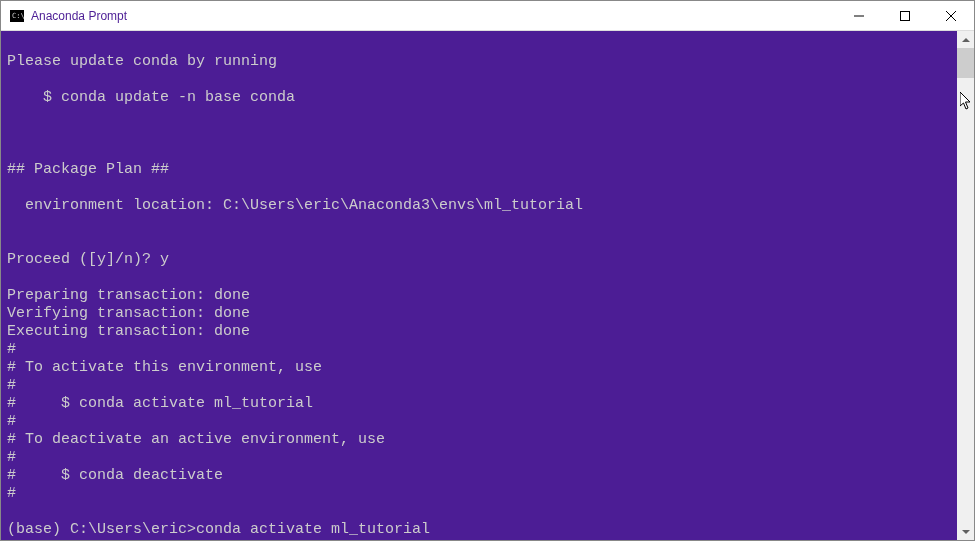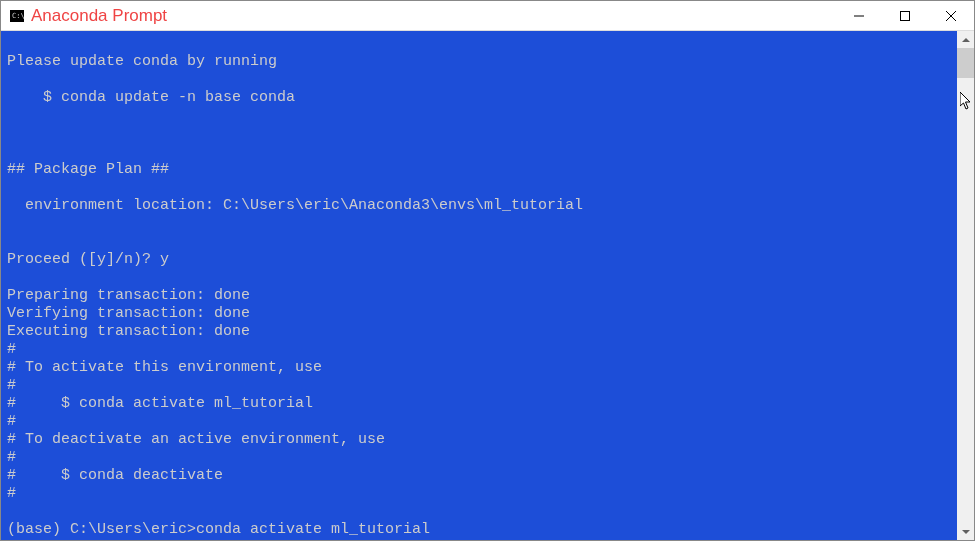--- a/index.html
+++ b/index.html
@@ -25,22 +25,22 @@
     .titlebar-icon {
       width: 16px;
       height: 16px;
       margin-left: 8px;
       margin-right: 6px;
       display: inline-flex;
       align-items: center;
       justify-content: center;
     }
     .titlebar-title {
-      font-size: 17px;
-      color: #ef4444;
+      font-size: 12px;
+      color: #4c1d95;
       flex: 0 0 auto;
     }
     .titlebar-spacer {
       flex: 1;
     }
     .titlebar-btn {
       width: 46px;
       height: 30px;
       display: flex;
       align-items: center;
@@ -48,21 +48,21 @@
       font-size: 11px;
       color: #000;
       cursor: pointer;
     }
     .terminal-wrap {
       display: flex;
       height: calc(100% - 30px);
     }
     .terminal {
       flex: 1;
-      background: #1d4ed8;
+      background: #4c1d95;
       color: #ccc;
       font-family: Consolas, "Courier New", monospace;
       font-size: 15px;
       line-height: 1.2;
       padding: 4px 6px;
       white-space: pre;
       overflow: hidden;
     }
     .scrollbar {
       width: 17px;

